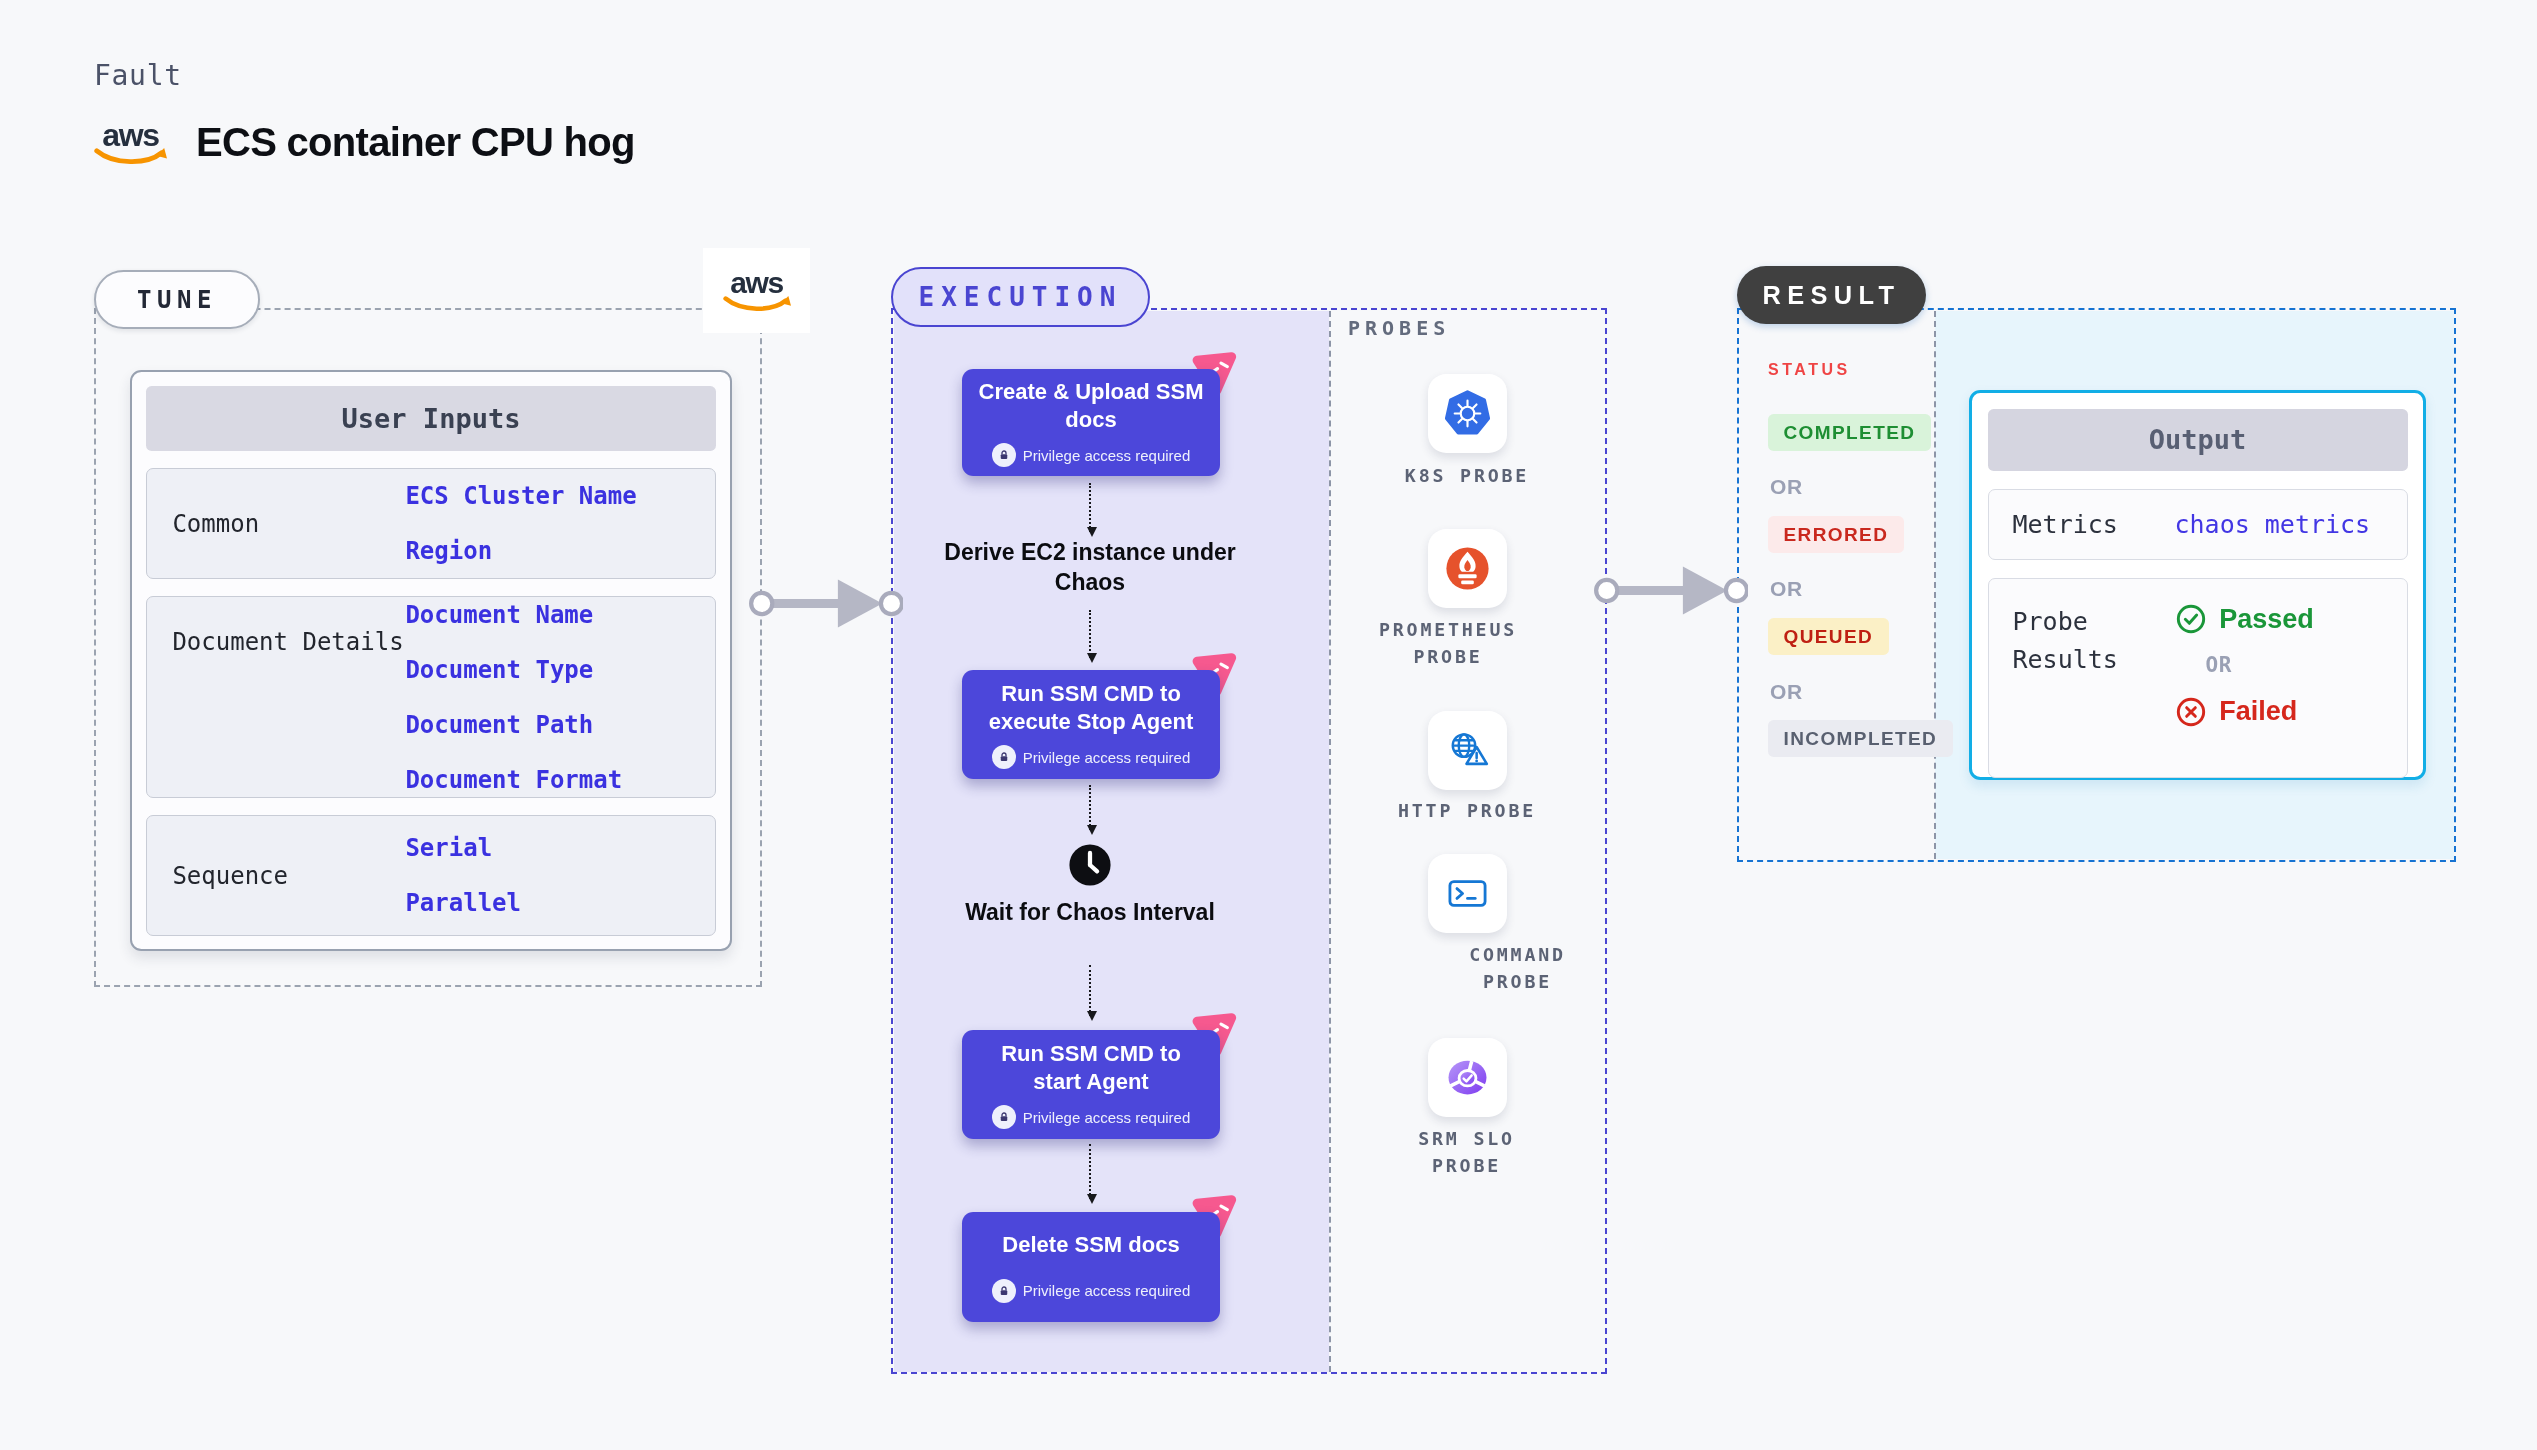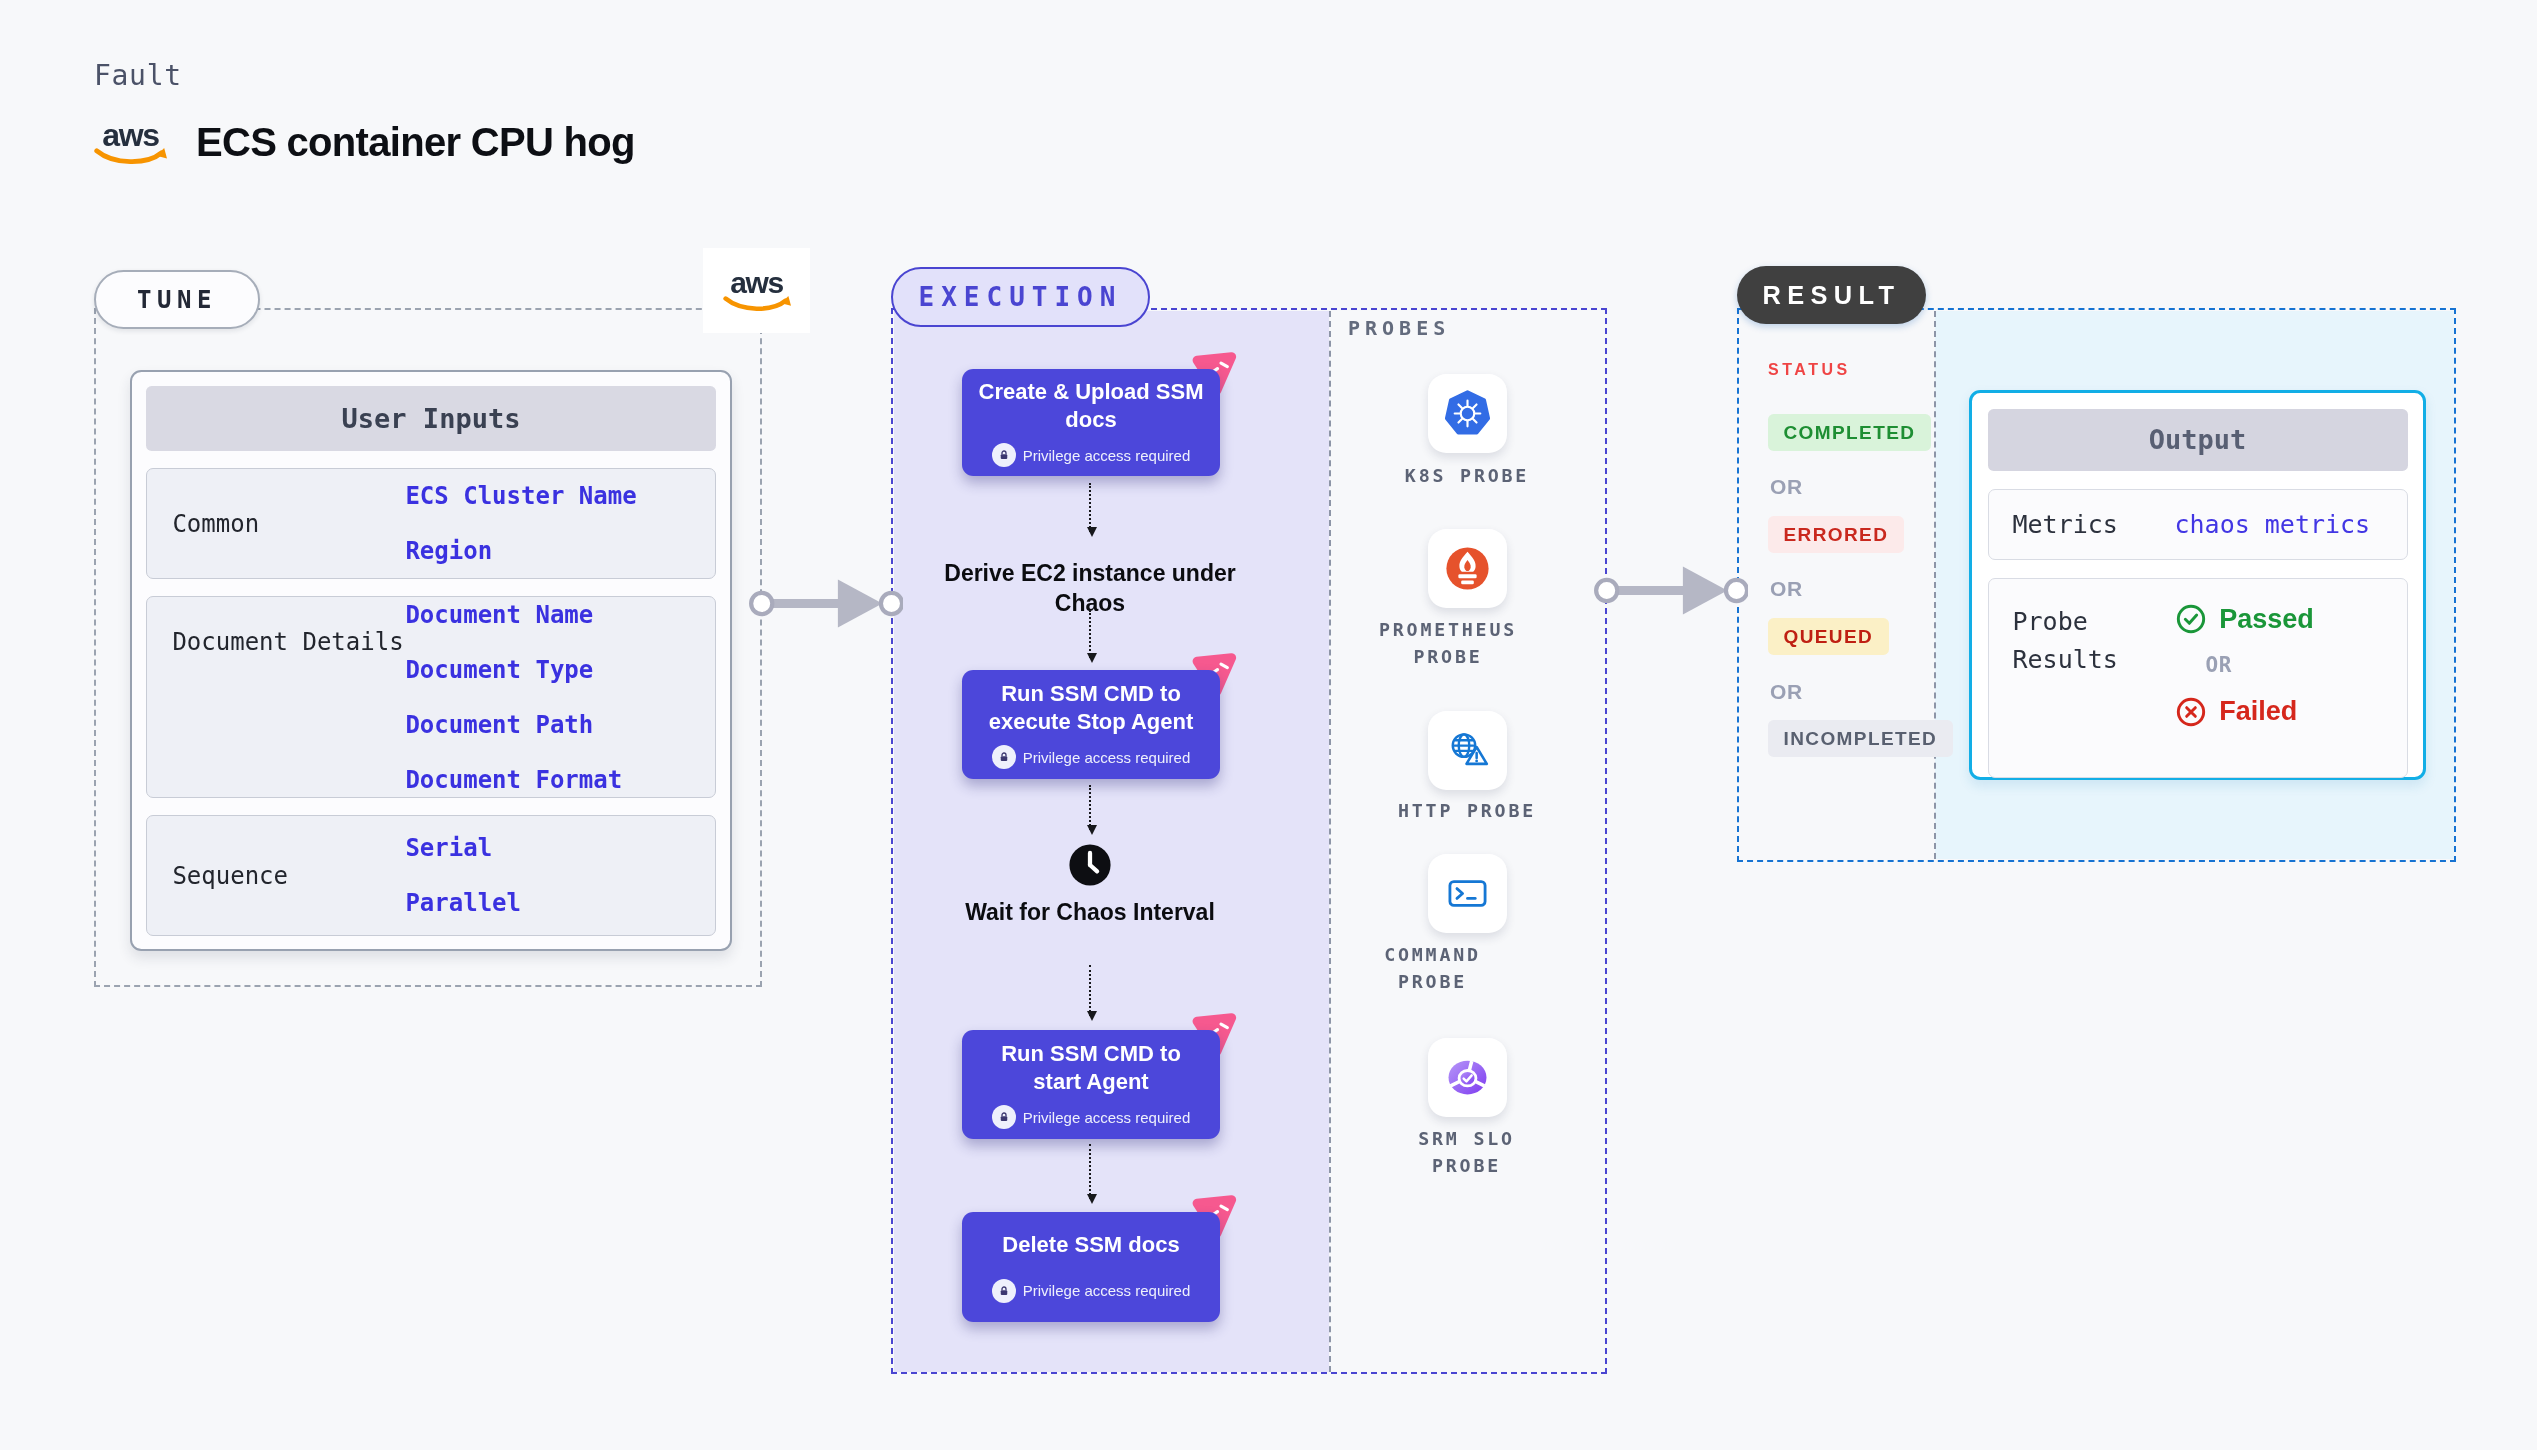--- a/index.html
+++ b/index.html
@@ -58,42 +58,42 @@
   .step-body.tall{gap:20px;}
   .step-title{font-size:22px;font-weight:700;color:#fff;text-align:center;line-height:1.26;}
   .priv{display:flex;align-items:center;gap:7px;}
   .priv-circle{width:24px;height:24px;border-radius:50%;background:#eef0fc;display:flex;align-items:center;justify-content:center;}
   .priv-text{font-size:15px;color:#eef0fc;font-weight:500;}
   .s1{left:962px;top:369px;width:258px;height:107px;}
   .s2{left:962px;top:670px;width:258px;height:109px;}
   .s3{left:962px;top:1030px;width:258px;height:109px;}
   .s4{left:962px;top:1212px;width:258px;height:110px;}
   .flow-text{font-size:23px;font-weight:800;color:#0b0c10;text-align:center;line-height:1.3;z-index:3;}
-  .derive-text{left:935px;top:559px;width:310px;}
+  .derive-text{left:935px;top:538px;width:310px;}
   .wait-text{left:963px;top:898px;width:254px;}
   .clock-wrap{left:1068px;top:843px;z-index:3;}
 
   .varrow{width:0;border-left:2.8px dotted #17181c;z-index:3;}
   .varrow::after{content:"";position:absolute;left:-4.2px;bottom:-10px;border:5.6px solid transparent;border-top:10px solid #17181c;}
   .va1{left:1089px;top:483px;height:49px;}
   .va2{left:1089px;top:610px;height:48px;}
   .va3{left:1089px;top:785px;height:45px;}
   .va4{left:1089px;top:965px;height:51px;}
   .va5{left:1089px;top:1144px;height:55px;}
 
   
   .probes-heading{left:1348px;top:316px;font-size:20px;font-weight:700;letter-spacing:5px;color:#636b7d;z-index:3;}
   .probe-card{width:79px;height:79px;background:#fff;border-radius:18.3px;box-shadow:0 4.2px 10px rgba(30,40,70,.12);
     display:flex;align-items:center;justify-content:center;z-index:3;left:1428px;}
   .pc1{top:374px;} .pc2{top:529px;} .pc3{top:711px;} .pc4{top:854px;} .pc5{top:1038px;}
   .probe-label{text-align:center;font-size:18.3px;font-weight:700;letter-spacing:2.8px;color:#5c6375;line-height:1.5;z-index:3;}
   .pl1{left:1361px;top:462px;width:212px;}
   .pl2{left:1342px;top:616px;width:212px;}
   .pl3{left:1361px;top:797px;width:212px;}
-  .pl4{left:1355px;top:941px;width:155px;}
+  .pl4{left:1440px;top:941px;width:155px;}
   .pl5{left:1389px;top:1125px;width:155px;}
 
   
   .result-bg{left:1935px;top:311px;width:519px;height:548px;background:#e7f5fc;z-index:1;}
   .result-border{left:1737px;top:308px;width:719px;height:554px;border:2.8px dashed #1673d2;box-sizing:border-box;z-index:2;}
   .result-divider{left:1934px;top:311px;height:548px;width:0;border-left:2.1px dashed #8d95a7;z-index:2;}
   .status-heading{left:1768px;top:361px;font-size:16px;font-weight:800;letter-spacing:3.5px;color:#ef4444;z-index:3;}
   .status-badge{left:1768px;height:37px;display:inline-flex;align-items:center;padding:0 15.5px;border-radius:5.6px;
     font-size:19px;font-weight:800;letter-spacing:1.4px;z-index:3;}
   .sb1{top:414px;} .sb2{top:516px;} .sb3{top:618px;} .sb4{top:720px;}

